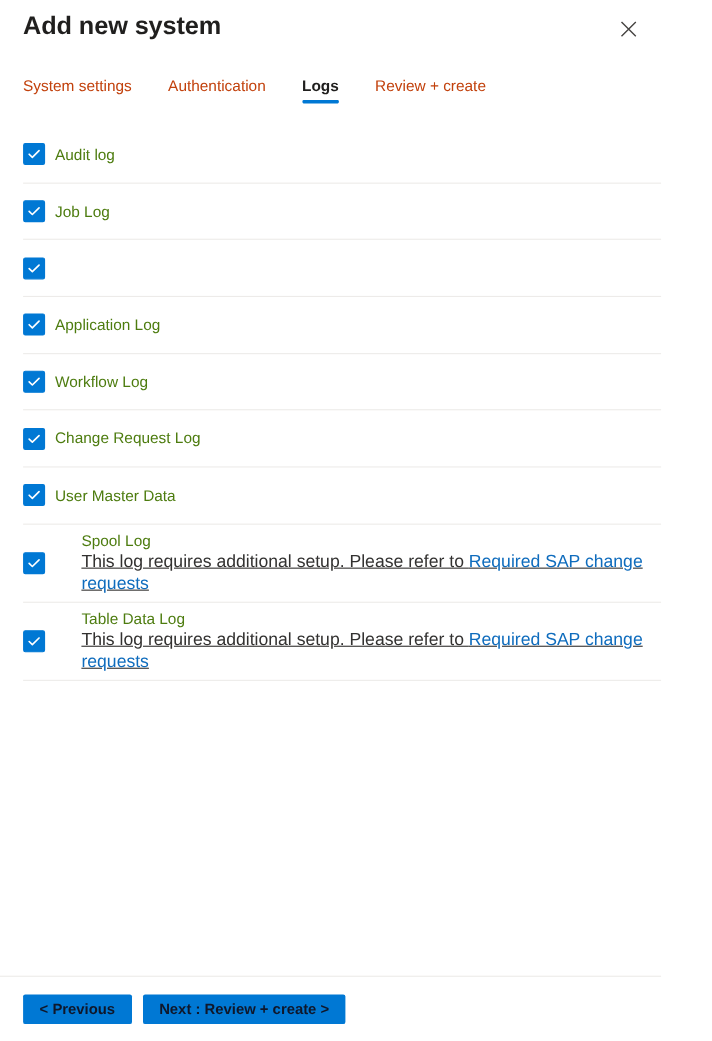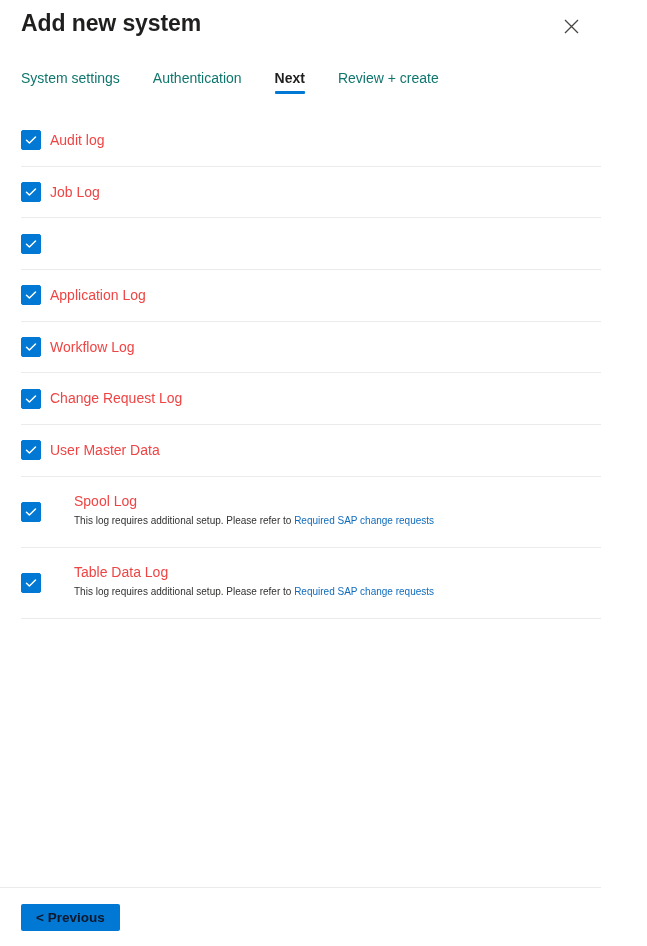--- a/index.html
+++ b/index.html
@@ -61,21 +61,21 @@
     padding: 0 0 0 21px;
     display: flex;
     align-items: flex-start;
     gap: 0;
   }
   .tab {
     position: relative;
     padding: 12px 0 10px 0;
     margin-right: 33px;
     font-size: 14px;
-    color: #0f766e;
+    color: #c2410c;
     background: none;
     border: none;
     cursor: pointer;
     white-space: nowrap;
     font-family: "Liberation Sans", sans-serif;
   }
   .tab.active {
     font-weight: 700;
     color: #201f1e;
   }
@@ -142,28 +142,29 @@
   .cb.unchecked {
     background: #ffffff;
     border: 1.6px solid #3b3a39;
   }
   .cb svg { display: block; }
 
   .row-text { flex: 1 1 auto; min-width: 0; }
 
   .row-label {
     font-size: 14px;
-    color: #ef4444;
+    color: #4d7c0f;
     line-height: 19px;
   }
   .row-desc {
-    font-size: 10px;
+    font-size: 16px;
     color: #323130;
     line-height: 20px;
     margin-top: 0;
+    text-decoration: underline;
   }
   .row-link {
     color: #0f6cbd;
     text-decoration: none;
     cursor: pointer;
   }
 
   
   .footer {
     flex: 0 0 auto;
@@ -204,21 +205,21 @@
         <svg width="15" height="15" viewBox="0 0 15 15" aria-hidden="true">
           <path d="M1 1 L14 14 M14 1 L1 14" stroke="#484644" stroke-width="1.3" fill="none"></path>
         </svg>
       </span>
     </button>
   </div>
 
   <div class="tabbar">
     <button class="tab">System settings</button>
     <button class="tab">Authentication</button>
-    <button class="tab active">Next</button>
+    <button class="tab active">Logs</button>
     <button class="tab">Review + create</button>
   </div>
 
   <div class="content">
 
     <div class="log-list">
 
       <div class="log-row">
         <span class="cb checked">
           <svg width="12" height="12" viewBox="0 0 12 12" aria-hidden="true">
@@ -316,15 +317,16 @@
           <div class="row-desc"><span>This log requires additional setup. Please refer to </span><a class="row-link">Required SAP change requests</a></div>
         </span>
       </div>
 
 
     </div>
   </div>
 
   <div class="footer">
     <button class="btn">&lt; Previous</button>
+    <button class="btn">Next : Review + create &gt;</button>
   </div>
 
 </div>
 
 </body></html>

